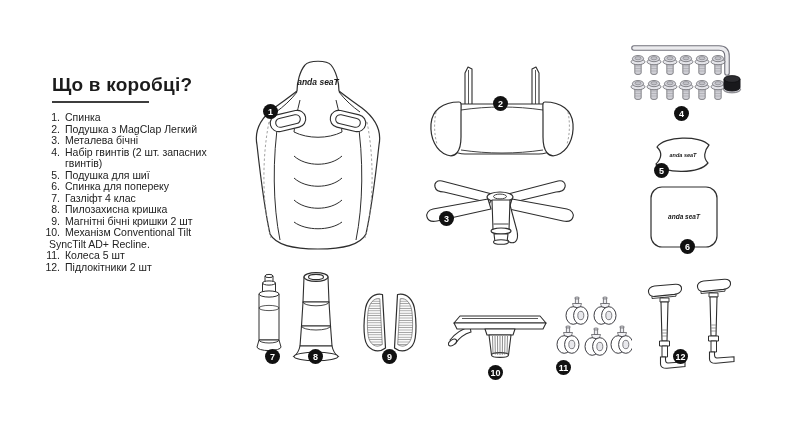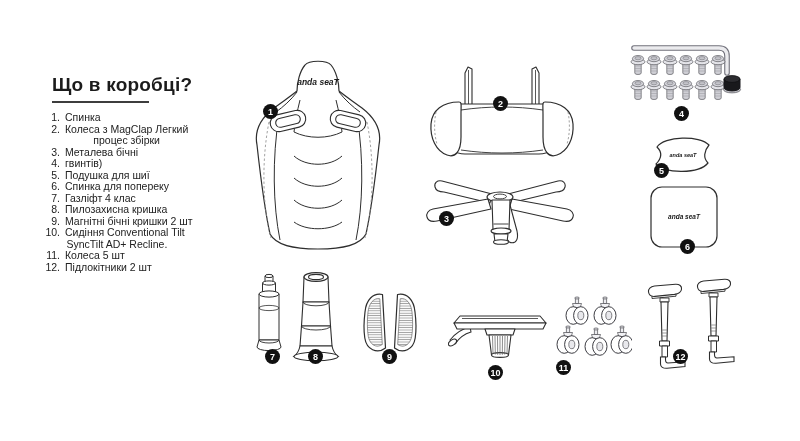--- a/index.html
+++ b/index.html
@@ -5,21 +5,21 @@
   html,body{margin:0;padding:0;background:#fff;}
   .canvas{position:relative;width:800px;height:441px;background:#fff;overflow:hidden;
           font-family:"Liberation Sans",sans-serif;text-decoration:underline;}
   .title{position:absolute;left:52px;top:74px;margin:0;font-size:19px;font-weight:700;
          color:#1b1b1b;letter-spacing:.2px;}
   .rule{position:absolute;left:52px;top:101px;width:97px;height:2px;background:#3d3d3d;}
   .list{position:absolute;left:34px;top:112px;margin:0;padding:0;list-style:none;
         font-size:10.5px;line-height:11.5px;color:#222;}
   .row{display:flex;}
   .num{flex:0 0 26px;width:26px;text-align:right;}
-  .txt{margin-left:5px;text-align:center;}
+  .txt{margin-left:5px;}
   .ln{display:block;white-space:nowrap;}
   .ln.outdent{margin-left:-16px;}
   .part{position:absolute;}
   .badge{position:absolute;width:15px;height:15px;border-radius:50%;background:#111;
          color:#fff;font-size:9px;font-weight:700;display:flex;align-items:center;
          justify-content:center;z-index:5;}
   svg text{font-family:"Liberation Sans",sans-serif;}
 </style>
 </head>
 <body>
@@ -32,33 +32,33 @@
   <ol class="list">
     <li class="row">
       <span class="num">1.</span>
       <span class="txt">
           <span class="ln">Спинка</span>
         </span>
     </li>
     <li class="row">
       <span class="num">2.</span>
       <span class="txt">
-          <span class="ln">Колеса з MagClap Легкий</span>
-          <span class="ln">процес збірки</span>
+          <span class="ln">Подушка з MagClap Легкий</span>
         </span>
     </li>
     <li class="row">
       <span class="num">3.</span>
       <span class="txt">
           <span class="ln">Металева бічні</span>
         </span>
     </li>
     <li class="row">
       <span class="num">4.</span>
       <span class="txt">
+          <span class="ln">Набір гвинтів (2 шт. запасних</span>
           <span class="ln">гвинтів)</span>
         </span>
     </li>
     <li class="row">
       <span class="num">5.</span>
       <span class="txt">
           <span class="ln">Подушка для шиї</span>
         </span>
     </li>
     <li class="row">
@@ -81,21 +81,21 @@
     </li>
     <li class="row">
       <span class="num">9.</span>
       <span class="txt">
           <span class="ln">Магнітні бічні кришки 2 шт</span>
         </span>
     </li>
     <li class="row">
       <span class="num">10.</span>
       <span class="txt">
-          <span class="ln">Сидіння Conventional Tilt</span>
+          <span class="ln">Механізм Conventional Tilt</span>
           <span class="ln outdent">SyncTilt AD+ Recline.</span>
         </span>
     </li>
     <li class="row">
       <span class="num">11.</span>
       <span class="txt">
           <span class="ln">Колеса 5 шт</span>
         </span>
     </li>
     <li class="row">

